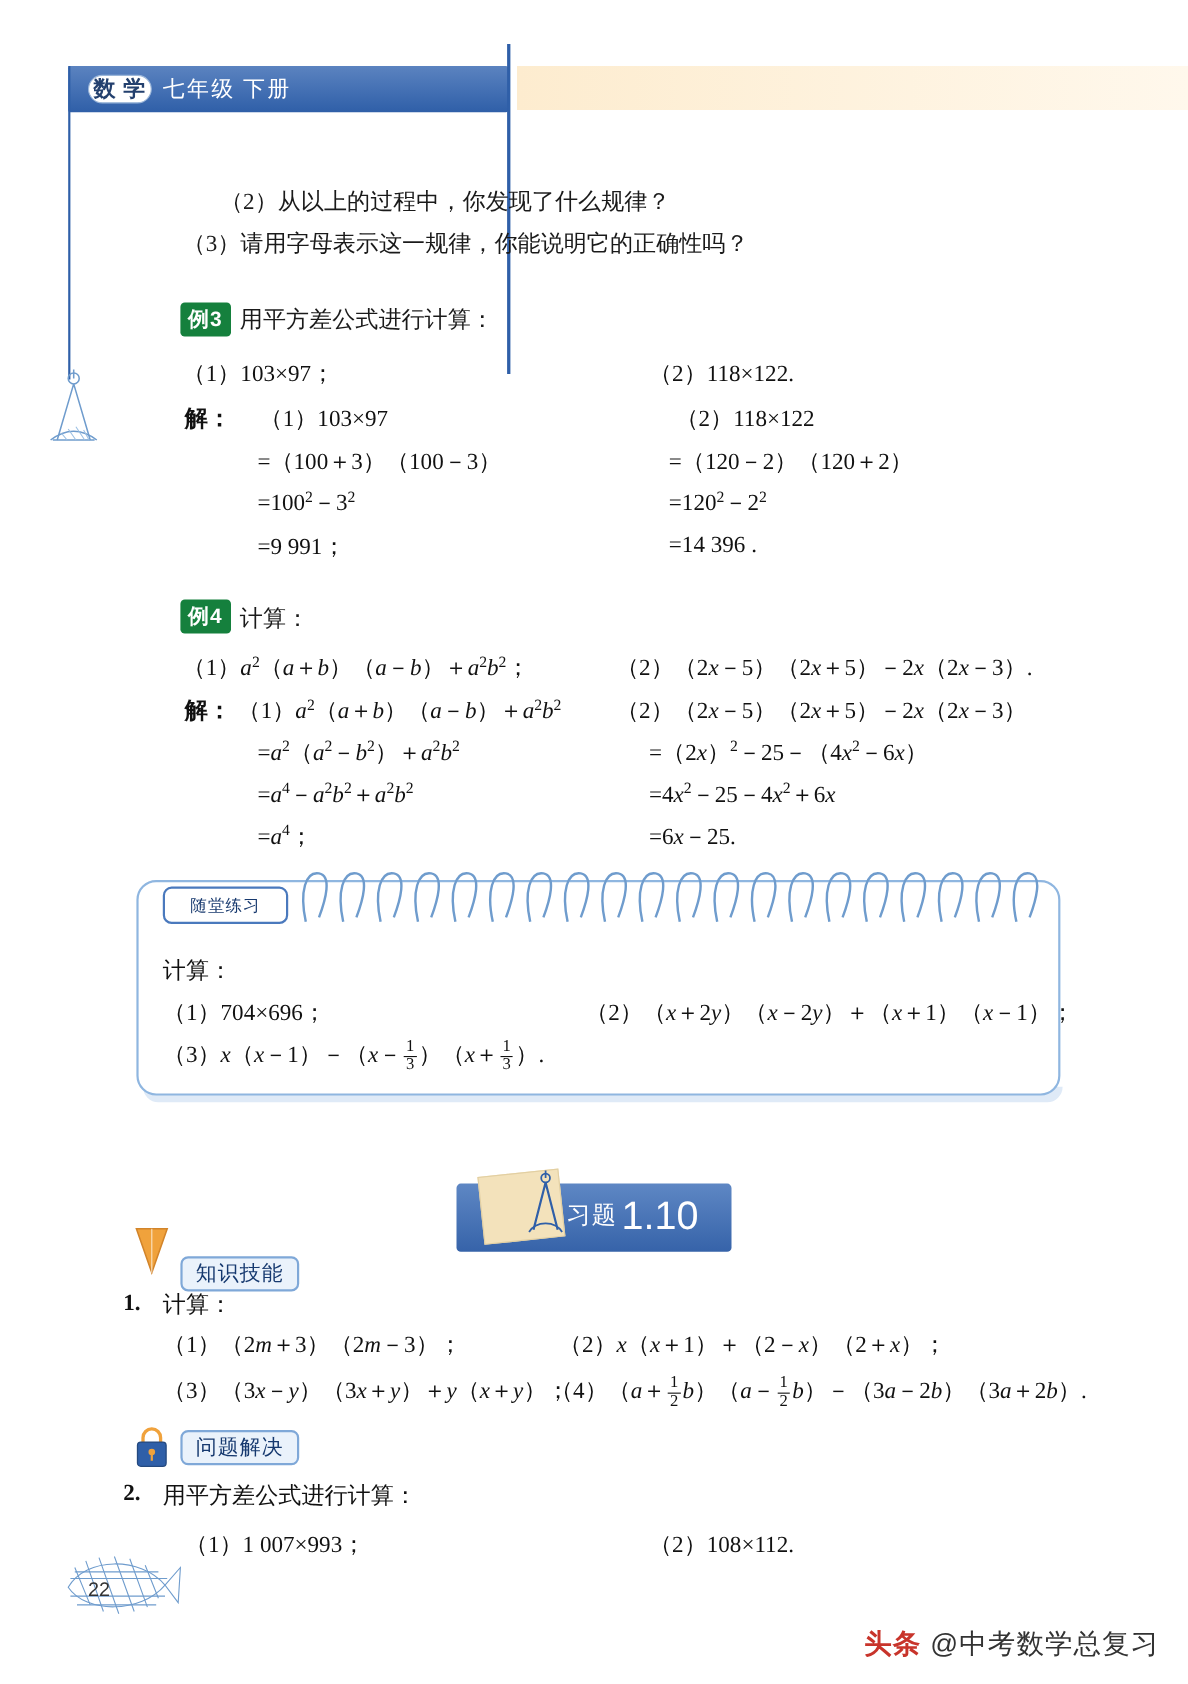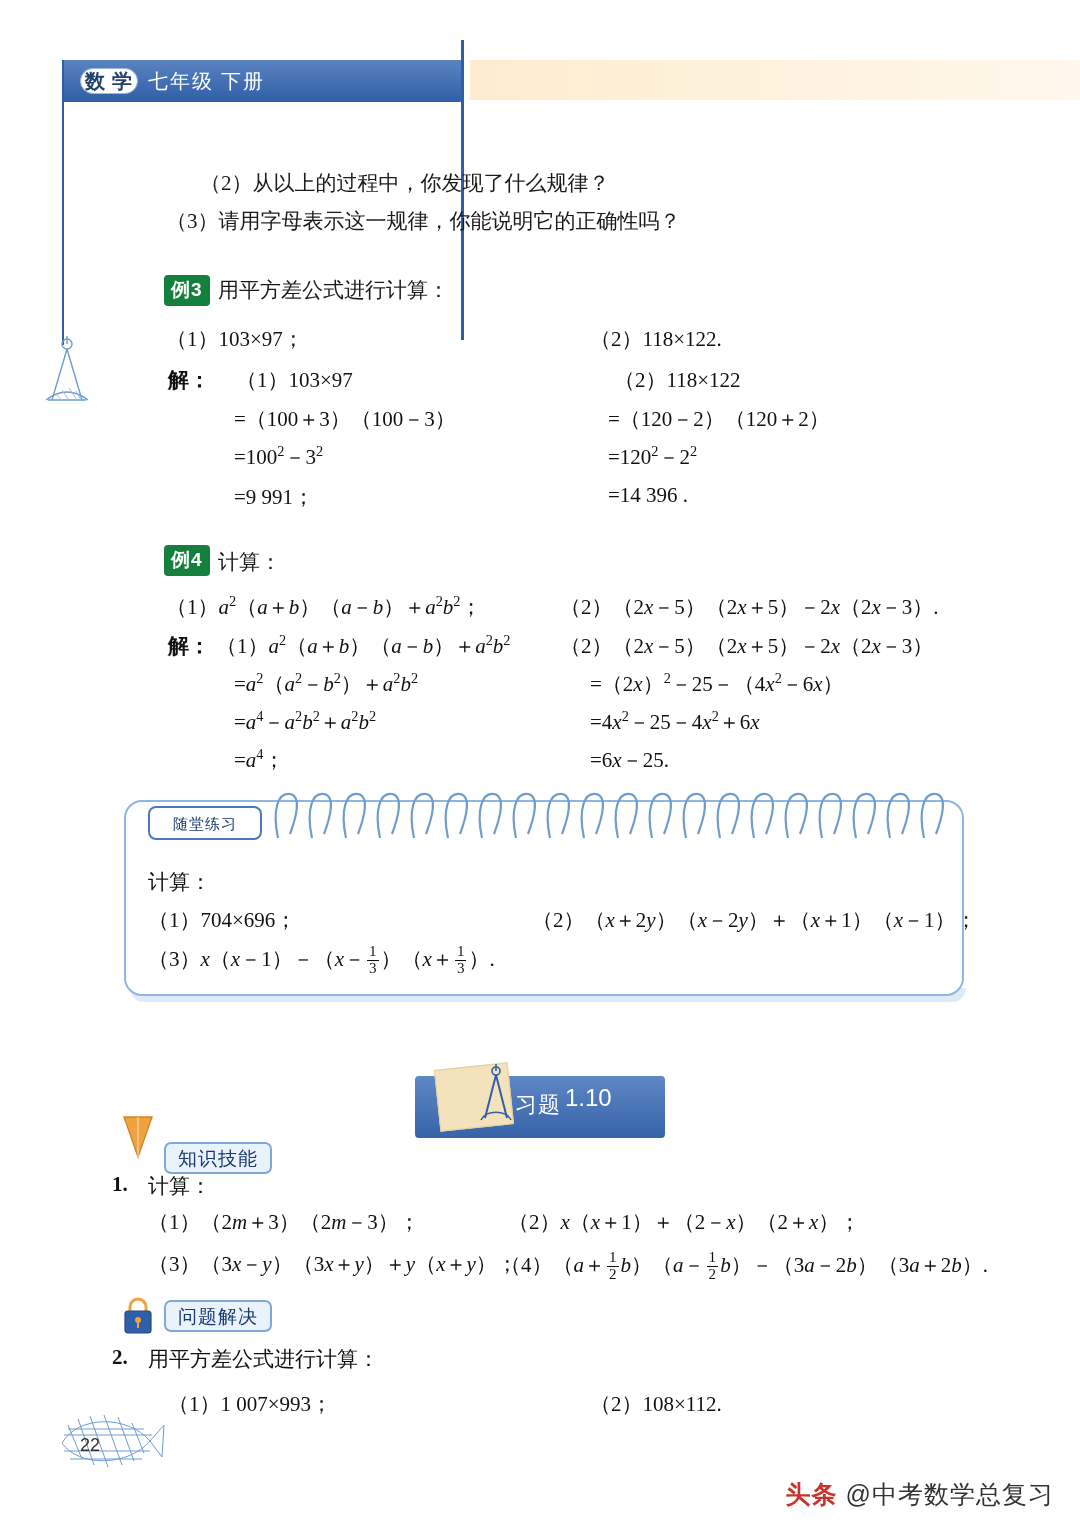--- a/index.html
+++ b/index.html
@@ -160,21 +160,21 @@
   .ex-banner .label {
     position: absolute;
     left: 100px; top: 14px;
     font-size: 22px;
     letter-spacing: 1px;
     font-family: "Liberation Sans", sans-serif;
   }
   .ex-banner .num {
     position: absolute;
     left: 150px; top: 8px;
-    font-size: 24px;
+    font-size: 36px;
     font-family: "Liberation Sans", sans-serif;
   }
   .banner-compass { position: absolute; left: 58px; top: -14px; }
 
   
   .sec-tag {
     position: absolute;
     height: 32px;
     border: 2px solid #7fa8d8;
     border-radius: 7px;

